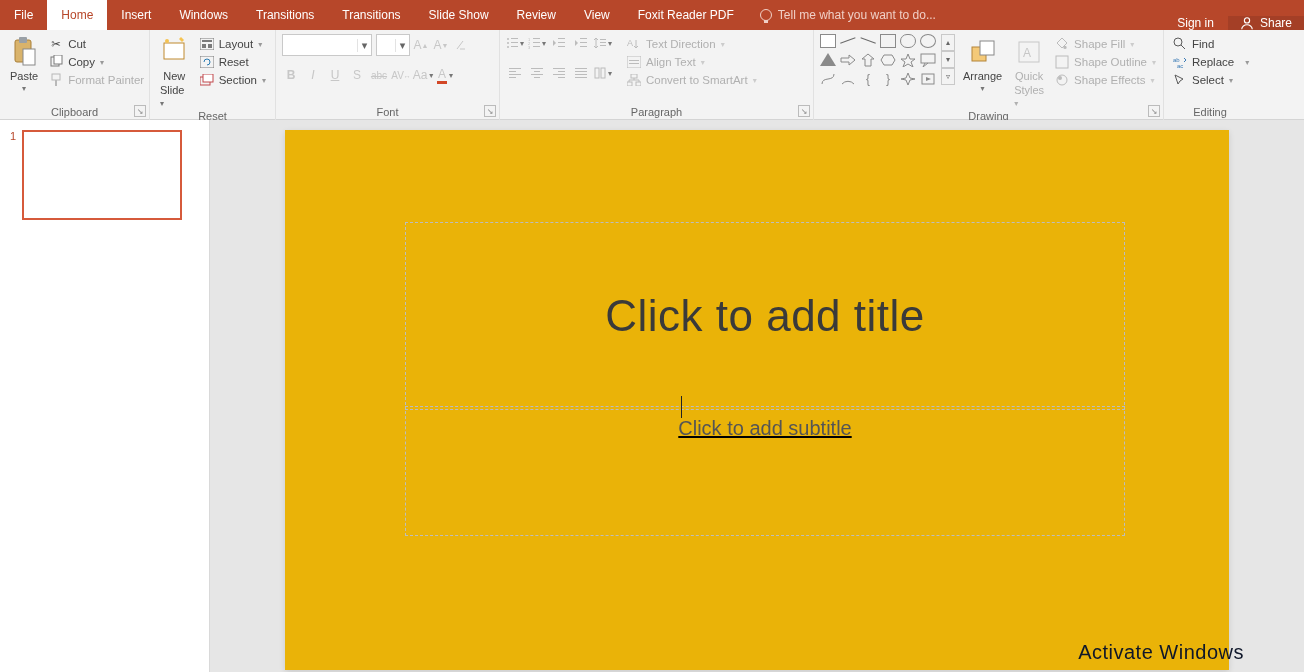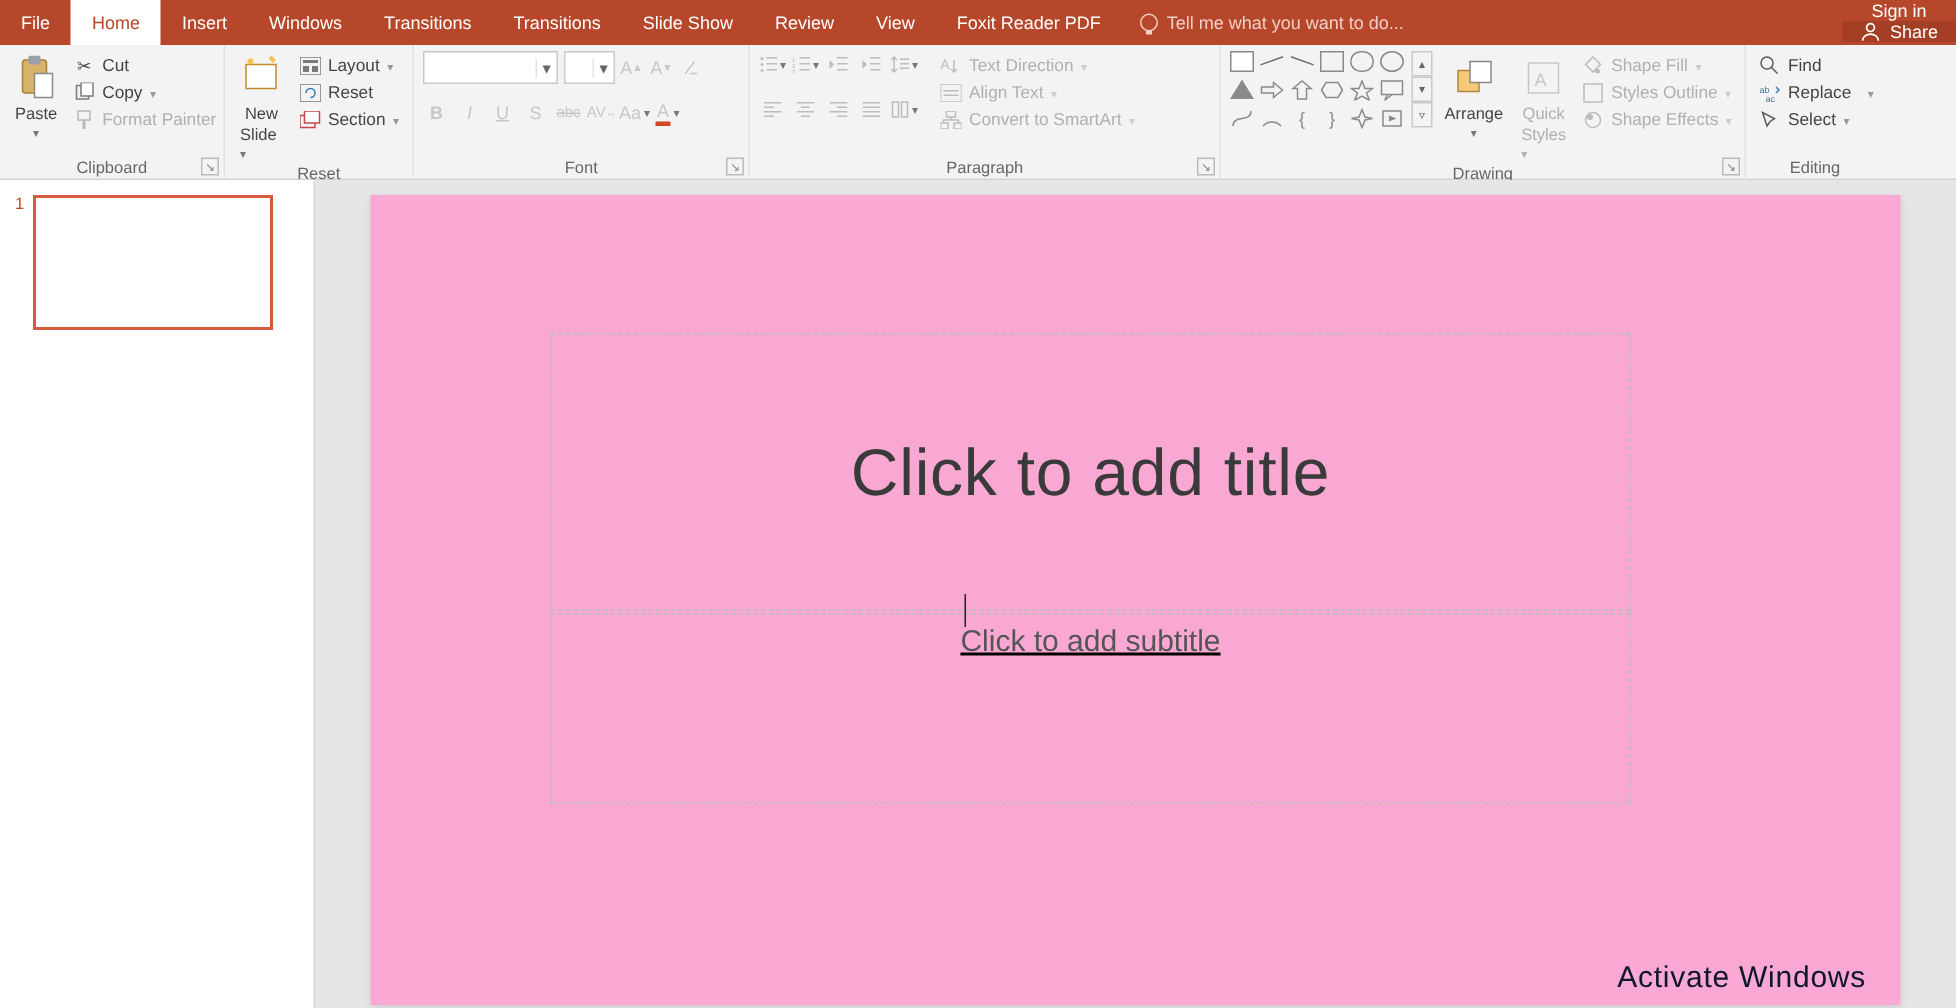--- a/index.html
+++ b/index.html
@@ -2,21 +2,21 @@
 <html><head>
 <meta charset="utf-8">
 <style>
 * { margin: 0; padding: 0; box-sizing: border-box; font-family: "Segoe UI", Arial, sans-serif; }
 body { background: #e6e6e6; width: 1304px; height: 672px; overflow: hidden; position: relative; }
 
 
 .tabs-row { background: #b7472a; height: 30px; display: flex; align-items: stretch; color: #fff; font-size: 12px; }
 .tab { padding: 0 14px; display: flex; align-items: center; cursor: pointer; }
 .tab.active { background: #fff; color: #b7472a; }
-.tabs-right { margin-left: auto; display: flex; align-items: center; flex-direction: column; }
+.tabs-right { margin-left: auto; display: flex; align-items: flex-end; }
 .tell-me { display: flex; align-items: center; color: #f0cfc6; padding: 0 12px; gap: 6px; }
 .tell-me .bulb { width: 12px; height: 12px; border: 1px solid #f0cfc6; border-radius: 50%; display:inline-block; position:relative;}
 .tell-me .bulb::after{content:"";position:absolute;bottom:-3px;left:3px;width:4px;height:3px;background:#f0cfc6;}
 .share-box { background: #a43f26; display:flex; align-items:center; gap:6px; padding:0 12px; }
 
 
 .ribbon { background: #f3f3f3; height: 90px; border-bottom: 1px solid #d4d4d4; display: flex; }
 .group { border-right: 1px solid #e1e1e1; padding: 4px 6px 0 6px; display: flex; flex-direction: column; justify-content: space-between; height: 90px; position:relative; }
 .group-label { text-align: center; font-size: 11px; color: #666; padding-bottom: 2px; }
 .group-body { display:flex; gap:4px; align-items:flex-start; flex:1; }
@@ -47,21 +47,21 @@
 .shape-scroll{display:flex;flex-direction:column;gap:0;margin-left:3px;}
 .shape-scroll div{width:14px;height:17px;border:1px solid #c9c9c9;font-size:8px;display:flex;align-items:center;justify-content:center;color:#666;cursor:pointer;}
 
 
 .workspace { display:flex; height: calc(672px - 120px); }
 .slide-panel { width:210px; background:#fff; border-right:1px solid #d9d9d9; padding-top:10px; }
 .thumb-row{display:flex;gap:6px;padding-left:10px;}
 .thumb-num{font-size:11px;color:#b7472a;}
 .thumb{width:160px;height:90px;background:#fff;border:2px solid #d65a3b;}
 .canvas-area{flex:1;position:relative;background:#e6e6e6;display:flex;justify-content:center;padding-top:10px;}
-.slide{width:1020px;height:540px;background:#f9a8d4;box-shadow:0 2px 6px rgba(0,0,0,0.12);position:relative;}
+.slide{width:944px;height:540px;background:#eab308;box-shadow:0 2px 6px rgba(0,0,0,0.12);position:relative;}
 .placeholder{position:absolute;border:1px dashed #bdbdbd;display:flex;align-items:flex-start;justify-content:center;}
 .ph-title{left:120px;top:92px;width:720px;height:188px;align-items:center;}
 .ph-title span{font-size:44px;color:#3a3a3a;font-weight:300;letter-spacing:0.5px;}
 .ph-sub{left:120px;top:276px;width:720px;height:130px;padding-top:10px;text-decoration:underline;}
 .ph-sub span{font-size:20px;color:#555;}
 .cursor-caret{width:1px;height:22px;background:#222;display:inline-block;margin-left:1px;position:relative;top:6px;}
 .watermark{position:absolute;right:60px;bottom:8px;color:#0f172a;font-size:20px;letter-spacing:0.5px;}
 
 svg{display:block;}
 </style>
@@ -454,21 +454,21 @@
             </span>
           <span>Shape Fill</span>
             <span style="font-size:8px;color:#ccc">▾</span>
         </div>
         <div class="row-btn disabled">
           <span class="sq">
               <svg width="14" height="14">
                 <rect x="1" y="1" width="12" height="12" fill="none" stroke="#bcbcbc"></rect>
               </svg>
             </span>
-          <span>Styles Outline</span>
+          <span>Shape Outline</span>
             <span style="font-size:8px;color:#ccc">▾</span>
         </div>
         <div class="row-btn disabled">
           <span class="sq">
               <svg width="14" height="14">
                 <circle cx="7" cy="7" r="5" fill="none" stroke="#bcbcbc"></circle>
                 <circle cx="5" cy="5" r="2" fill="#bcbcbc"></circle>
               </svg>
             </span>
           <span>Shape Effects</span>

